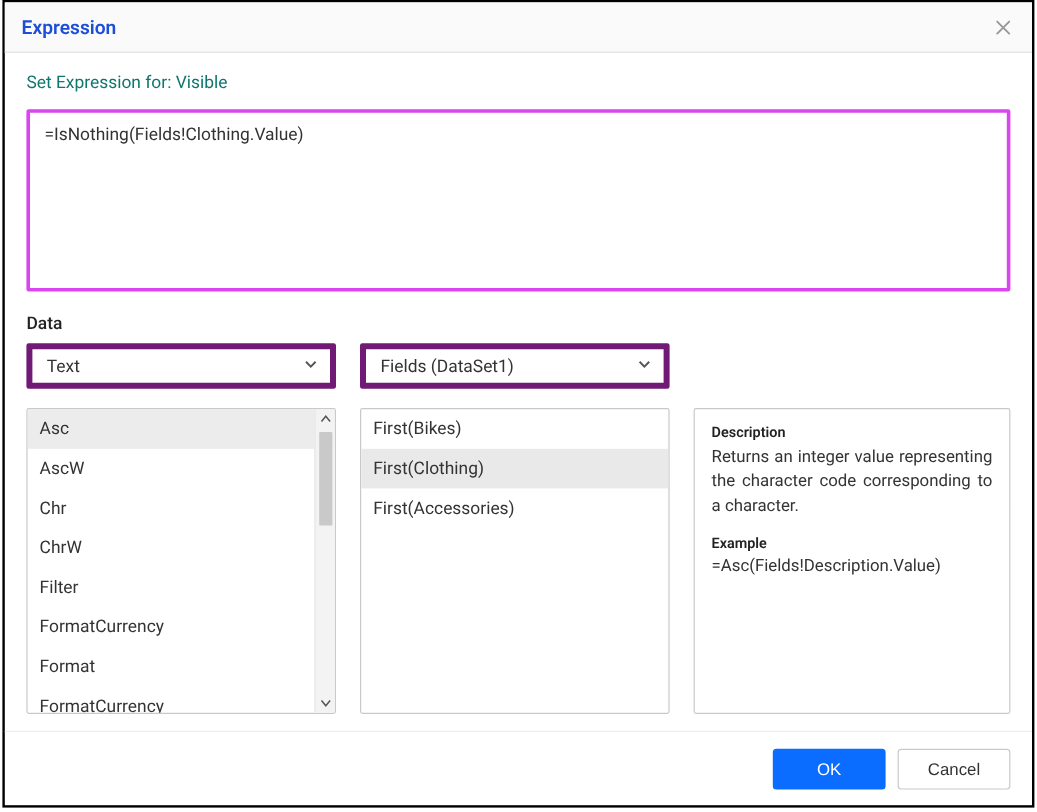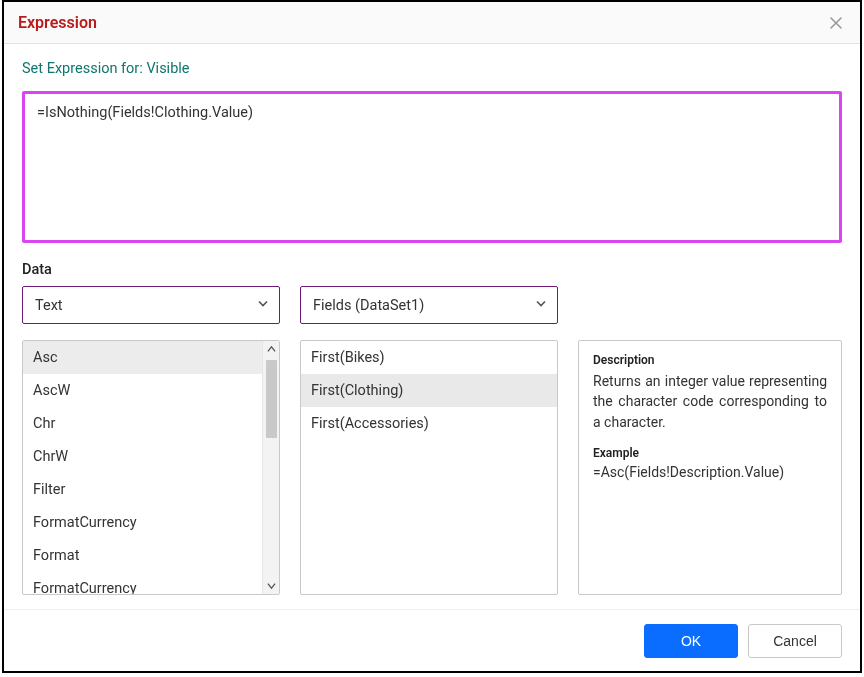--- a/index.html
+++ b/index.html
@@ -1,29 +1,29 @@
 <!DOCTYPE html>
 <html><head>
   <meta charset="utf-8">
   <style>
     * { box-sizing: border-box; margin: 0; padding: 0; }
     html, body { width: 864px; height: 677px; font-family: -apple-system, BlinkMacSystemFont, "Segoe UI", Roboto, Arial, sans-serif; background:#fff; }
     .dialog { width: 860px; height: 673px; border: 2px solid #000; margin: 0 auto; background: #fff; display:flex; flex-direction:column; }
     .titlebar { display:flex; align-items:center; justify-content:space-between; height:42px; padding:0 14px; border-bottom:1px solid #e1e1e1; background:#fafafa; }
-    .title { font-size:16px; font-weight:600; color:#b91c1c; }
+    .title { font-size:16px; font-weight:600; color:#1d4ed8; }
     .close { width:20px; height:20px; color:#888; cursor:pointer; display:flex; align-items:center; justify-content:center; }
     .body { flex:1; padding:16px 18px 0 18px; display:flex; flex-direction:column; overflow:hidden; }
     .label { font-size:14.5px; color:#0f766e; margin-bottom:14px; }
     .expr { width:100%; height:152px; border:3px solid #d946ef; border-radius:2px; padding:10px 12px; font-size:14.5px; color:#333; font-family:inherit; resize:none; outline:none; }
     .row-labels { display:flex; gap:20px; margin-top:18px; margin-bottom:8px; }
     .row-labels > div { font-size:14.5px; color:#222; font-weight:500; }
     .col-options-label { width:258px; }
     .col-data-label { flex:1; }
     .row-selects { display:flex; gap:20px; }
-    .select { position:relative; border:1px solid #701a75; border-radius:2px; height:38px; display:flex; align-items:center; padding:0 12px; font-size:14.5px; color:#333; cursor:pointer; }
+    .select { position:relative; border:5px solid #701a75; border-radius:2px; height:38px; display:flex; align-items:center; padding:0 12px; font-size:14.5px; color:#333; cursor:pointer; }
     .select.options { width:258px; }
     .select.data { width:258px; }
     .chev { position:absolute; right:10px; top:50%; transform:translateY(-50%); color:#666; }
     .lists { display:flex; gap:20px; margin-top:16px; flex:1; min-height:0; }
     .listbox { border:1px solid #c9c9c9; border-radius:2px; background:#fff; overflow:hidden; display:flex; flex-direction:column; }
     .listbox.options-list { width:258px; position:relative; }
     .listbox.data-list { width:258px; }
     .listbox.info { flex:1; padding:12px 14px; }
     .list-inner { overflow:hidden; flex:1; }
     .item { padding:8px 10px; font-size:14.5px; color:#333; cursor:pointer; }

